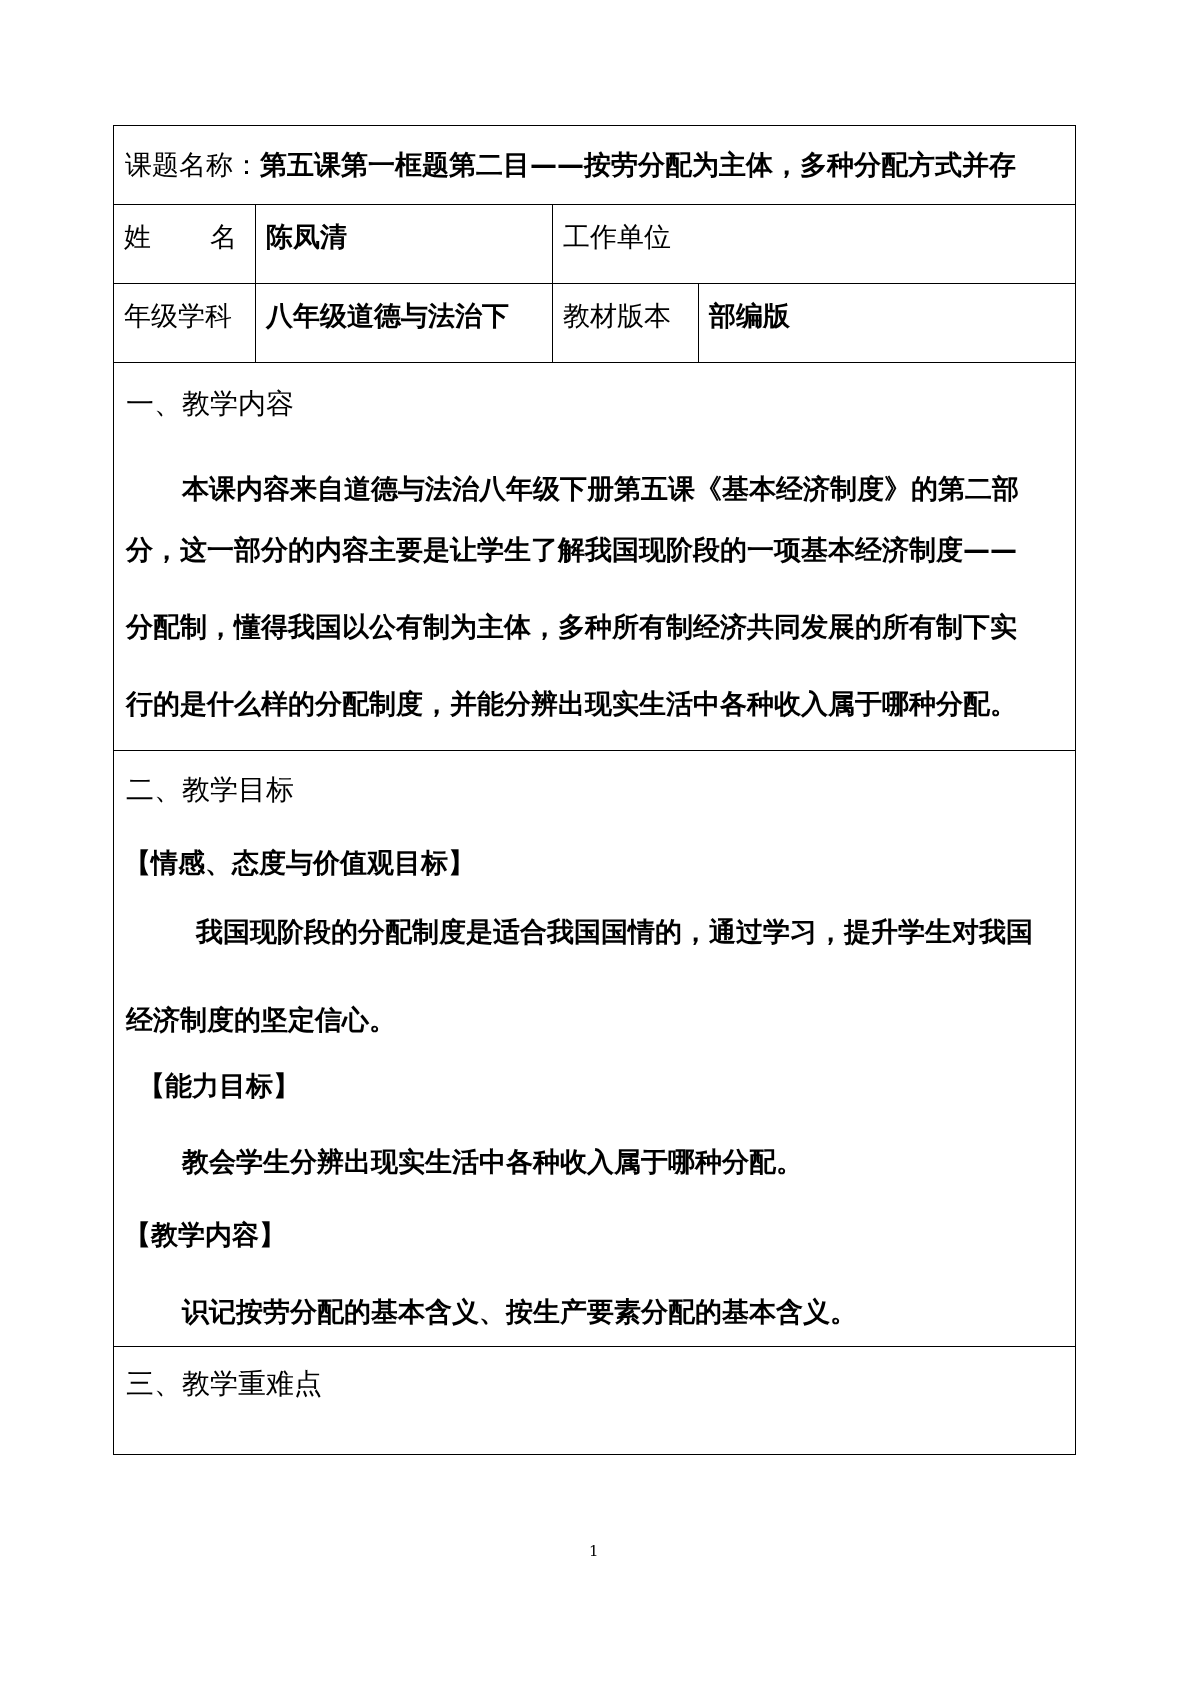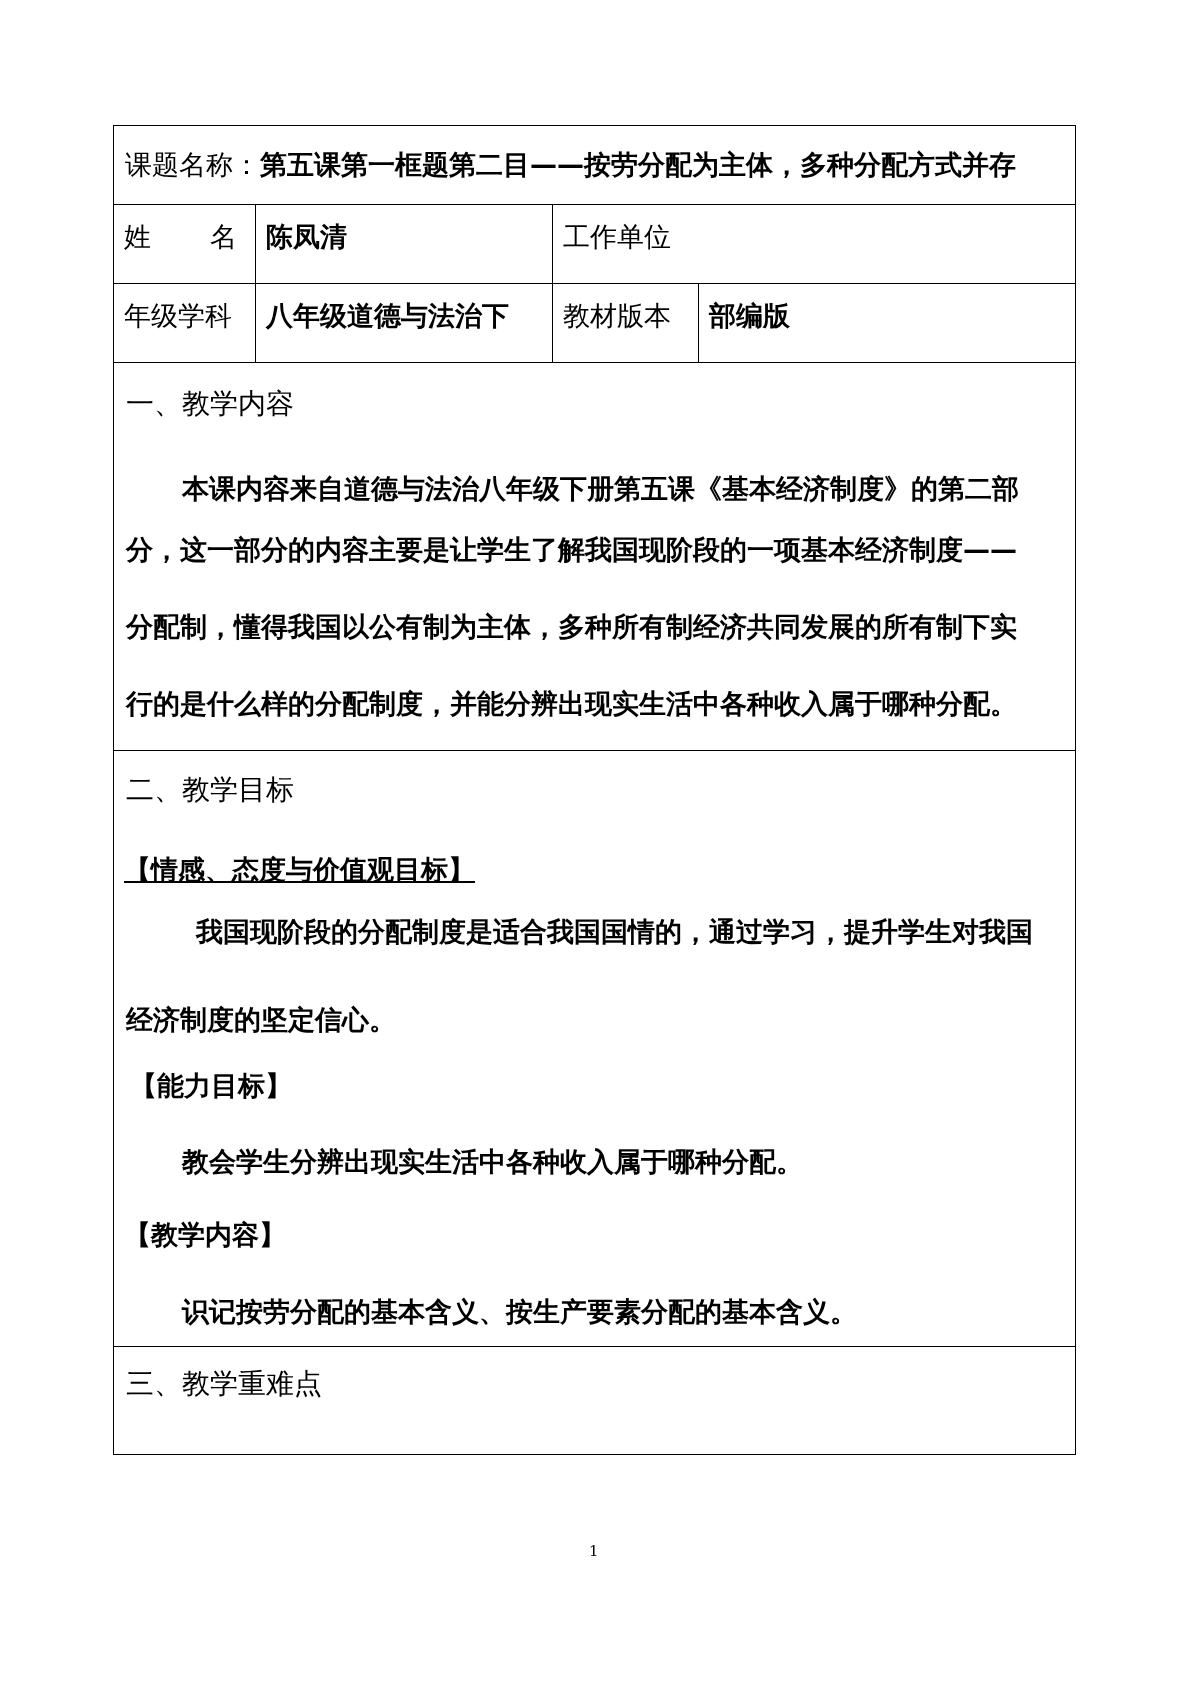--- a/index.html
+++ b/index.html
@@ -137,24 +137,24 @@
     <div class="row section sec1">
       <div class="section-heading" style="top:22px;">一、教学内容</div>
       <div class="line" style="left:68px; top:112px;">本课内容来自道德与法治八年级下册第五课《基本经济制度》的第二部</div>
       <div class="line" style="left:12px; top:173px;">分，这一部分的内容主要是让学生了解我国现阶段的一项基本经济制度——</div>
       <div class="line" style="left:12px; top:250px;">分配制，懂得我国以公有制为主体，多种所有制经济共同发展的所有制下实</div>
       <div class="line" style="left:12px; top:327px;">行的是什么样的分配制度，并能分辨出现实生活中各种收入属于哪种分配。</div>
     </div>
 
     <div class="row section sec2">
       <div class="section-heading" style="top:20px;">二、教学目标</div>
-      <div class="line" style="left:10px; top:105px;text-decoration:underline;">【情感、态度与价值观目标】</div>
+      <div class="line" style="left:10px; top:98px;">【情感、态度与价值观目标】</div>
       <div class="line" style="left:82px; top:167px;">我国现阶段的分配制度是适合我国国情的，通过学习，提升学生对我国</div>
       <div class="line" style="left:12px; top:255px;">经济制度的坚定信心。</div>
-      <div class="line" style="left:16px; top:321px;">【能力目标】</div>
+      <div class="line" style="left:24px; top:321px;">【能力目标】</div>
       <div class="line" style="left:68px; top:397px;">教会学生分辨出现实生活中各种收入属于哪种分配。</div>
       <div class="line" style="left:10px; top:470px;">【教学内容】</div>
       <div class="line" style="left:68px; top:547px;">识记按劳分配的基本含义、按生产要素分配的基本含义。</div>
     </div>
 
     <div class="row section sec3">
       <div class="section-heading" style="top:18px;">三、教学重难点</div>
     </div>
 
   </div>

